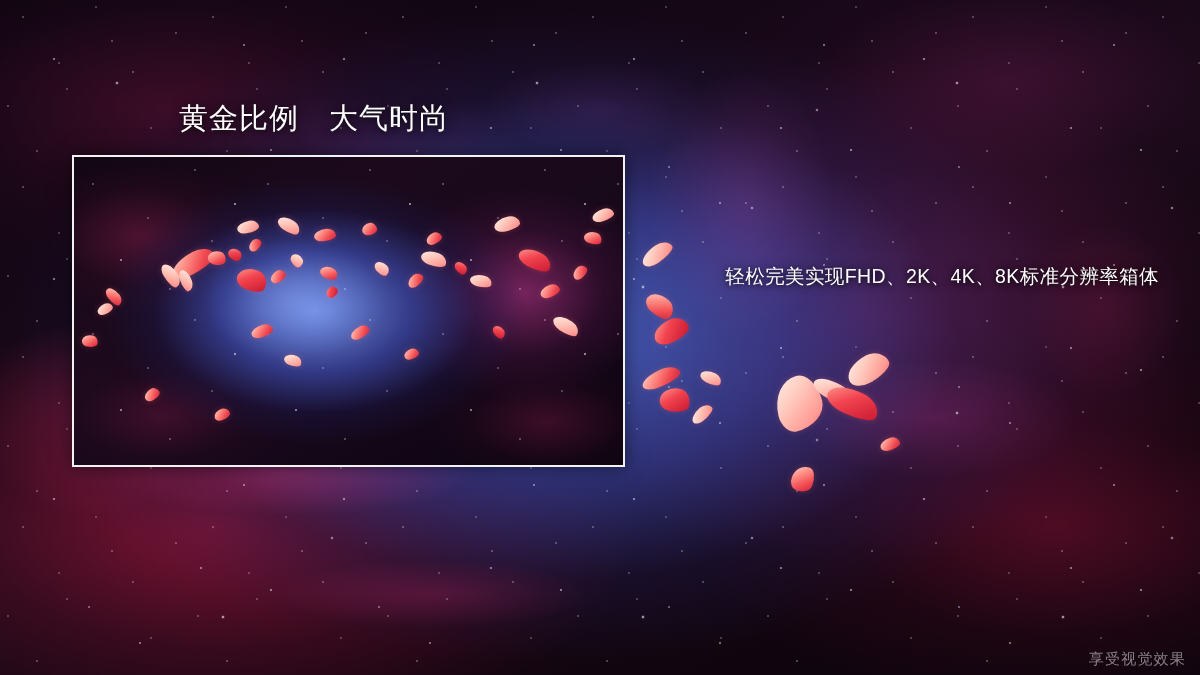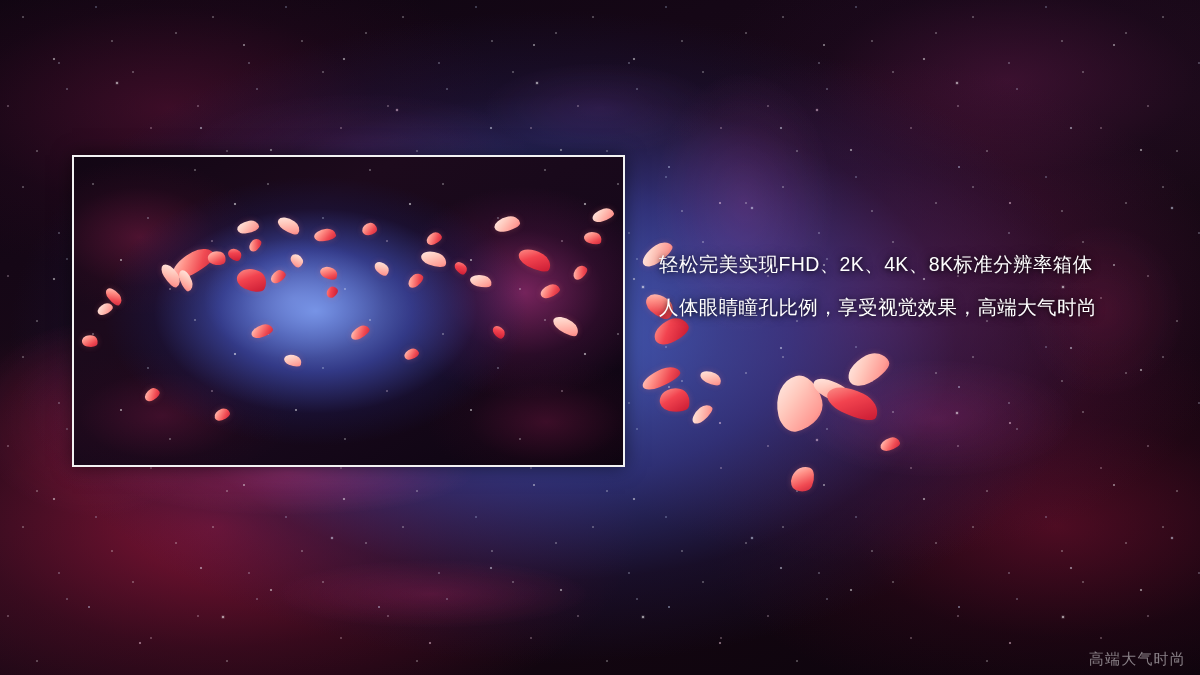--- a/index.html
+++ b/index.html
@@ -168,22 +168,23 @@
     background: linear-gradient(140deg, #fff0ea 0%, #ffc9bd 40%, #ff9c95 78%, #ef6e72 100%);
   }
   .petal.deep {
     background: linear-gradient(135deg, #ff9f94 0%, #f2434f 42%, #c4152f 100%);
   }
 
   
   .body-text {
     position: absolute;
     left: 659px;
-    top: 243px;
+    top: 255px;
     width: 500px;
+    text-align: right;
   }
   .body-line {
     font-size: 19.5px;
     line-height: 43px;
     color: #ffffff;
     letter-spacing: 0.4px;
     white-space: nowrap;
     text-shadow: 0 1px 5px rgba(0,0,0,0.72), 0 0 12px rgba(0,0,0,0.45);
   }
 
@@ -202,20 +203,21 @@
 
 <div id="slide">
 
   <div class="bg-layer bg-base"></div>
   <div class="bg-layer bg-wisps"></div>
   <div class="bg-layer bg-core-glow"></div>
   <div class="bg-layer stars stars-sm"></div>
   <div class="bg-layer stars stars-md"></div>
   <div class="bg-layer stars stars-lg"></div>
 
+  <div class="slide-title">黄金比例　大气时尚</div>
 
   <div class="photo-frame">
     <div class="photo-inner">
       <div class="photo-neb"></div>
       <div class="photo-stars"></div>
 
       <div class="petal" style="left:96px;top:96px;width:46px;height:20px;transform:rotate(-28deg);"></div>
       <div class="petal pale" style="left:84px;top:112px;width:26px;height:13px;transform:rotate(58deg);"></div>
       <div class="petal pale" style="left:101px;top:118px;width:22px;height:11px;transform:rotate(70deg);"></div>
       <div class="petal" style="left:134px;top:94px;width:18px;height:14px;transform:rotate(16deg);"></div>
@@ -265,18 +267,17 @@
   <div class="petal pale" style="left:700px;top:372px;width:22px;height:12px;transform:rotate(26deg);"></div>
   <div class="petal pale" style="left:776px;top:376px;width:46px;height:54px;transform:rotate(-14deg);border-radius:58% 42% 70% 30% / 64% 56% 44% 36%;"></div>
   <div class="petal" style="left:792px;top:466px;width:22px;height:26px;transform:rotate(22deg);"></div>
   <div class="petal pale" style="left:812px;top:382px;width:42px;height:18px;transform:rotate(30deg);"></div>
   <div class="petal deep" style="left:826px;top:390px;width:54px;height:26px;transform:rotate(26deg);"></div>
   <div class="petal pale" style="left:846px;top:356px;width:44px;height:26px;transform:rotate(-28deg);"></div>
   <div class="petal" style="left:880px;top:438px;width:20px;height:12px;transform:rotate(-16deg);"></div>
 
   <div class="body-text">
     <div class="body-line">轻松完美实现FHD、2K、4K、8K标准分辨率箱体</div>
-    <div class="body-line">人体眼睛瞳孔比例，享受视觉效果，高端大气时尚</div>
   </div>
 
-  <div class="watermark">高端大气时尚</div>
+  <div class="watermark">享受视觉效果</div>
 
 </div>
 
 </body></html>

